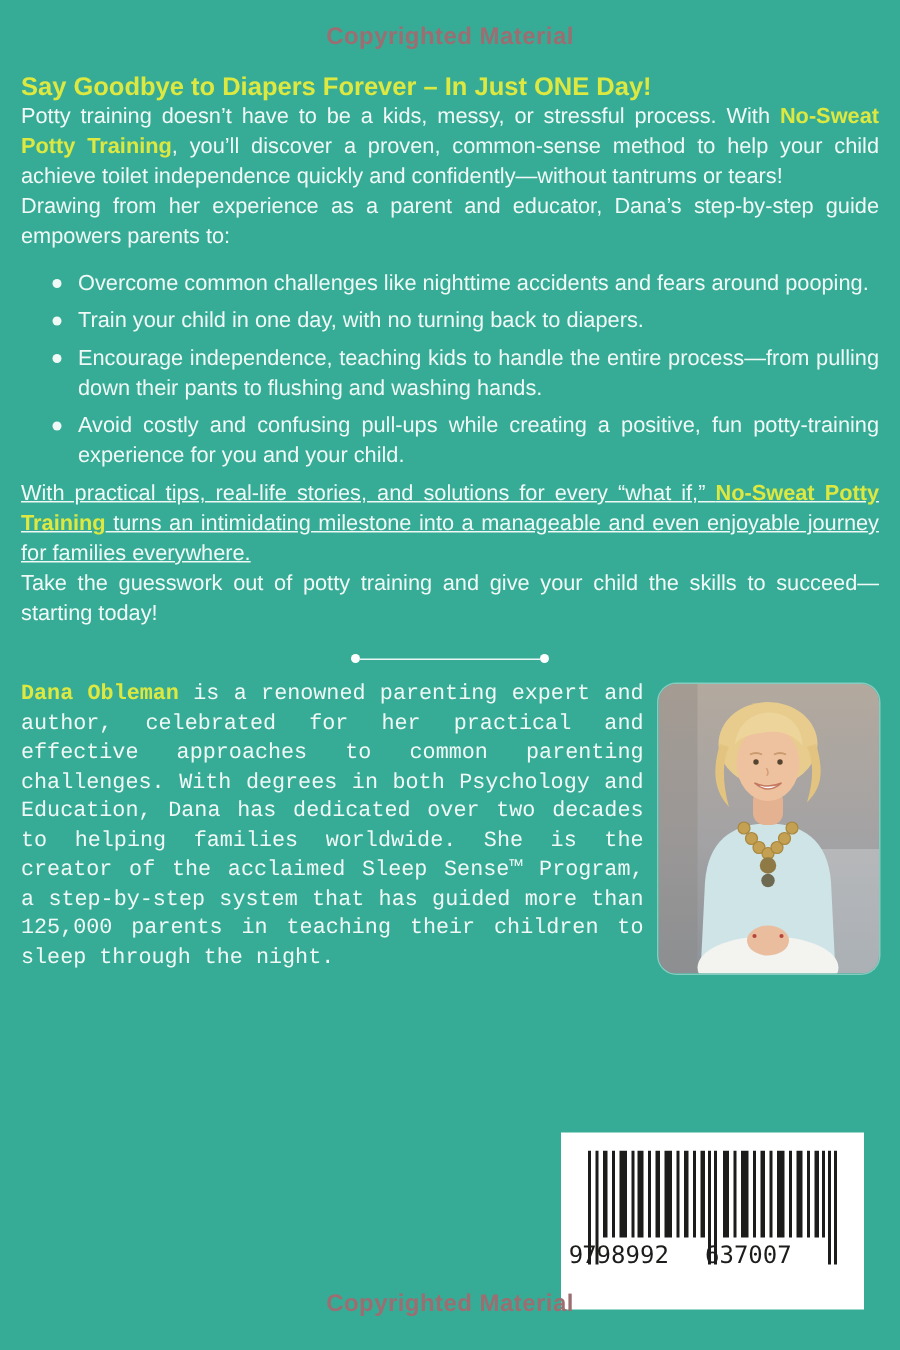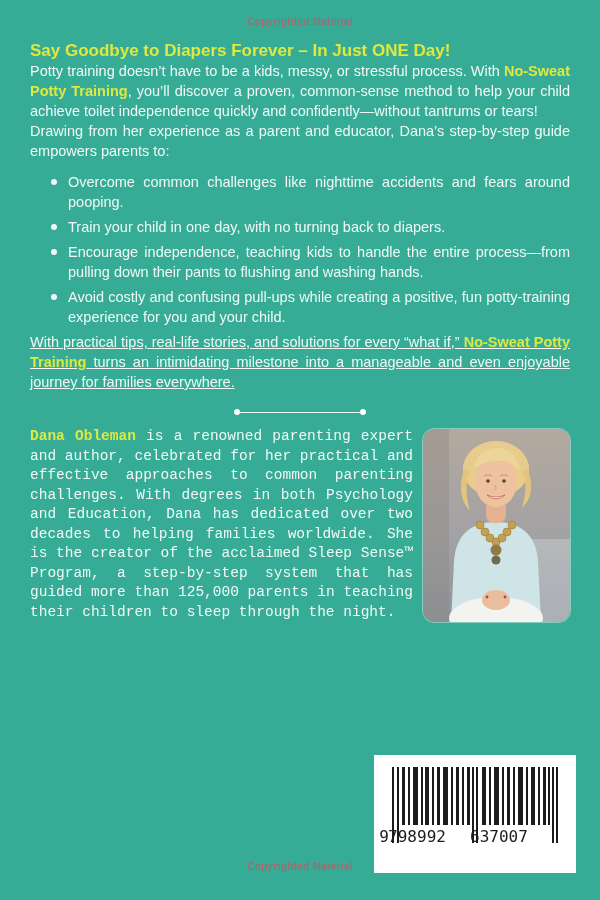--- a/index.html
+++ b/index.html
@@ -2,27 +2,27 @@
 <html><head>
 <meta charset="utf-8">
 <style>
   html,body { margin:0; padding:0; background:#444; }
   .page {
     position:relative; width:600px; height:900px; margin:0 auto;
     background:#36ac97; overflow:hidden;
     font-family:"Liberation Sans", sans-serif;
   }
   .copyright {
-    color:#9c6e72; font-size:10px; font-weight:bold;
+    color:#9c6e72; font-size:16px; font-weight:bold;
     text-align:center; letter-spacing:.3px;
   }
   .copyright.top { padding-top:16px; }
   .copyright.bottom { position:absolute; top:861px; left:0; width:100%; }
 
-  .content { padding:0 30px; }
+  .content { padding:0 14px; }
 
   .headline {
     margin:13px 0 0; font-size:17px; line-height:21px;
     color:#dde840; font-weight:bold;
   }
 
   .content p {
     color:#f0f9f5; font-size:14.5px; line-height:20px;
     text-align:justify; margin:0;
   }
@@ -87,20 +87,21 @@
 
     <ul class="benefits">
       <li>Overcome common challenges like nighttime accidents and fears around pooping.</li>
       <li>Train your child in one day, with no turning back to diapers.</li>
       <li>Encourage independence, teaching kids to handle the entire process—from pulling down their pants to flushing and washing hands.</li>
       <li>Avoid costly and confusing pull-ups while creating a positive, fun potty-training experience for you and your child.</li>
     </ul>
 
     <p class="p-benefits"><span>With practical tips, real-life stories, and solutions for every “what if,” </span><span class="hl">No-Sweat Potty Training</span><span> turns an intimidating milestone into a manageable and even enjoyable journey for families everywhere.</span></p>
 
+    <p class="p-cta">Take the guesswork out of potty training and give your child the skills to succeed—starting today!</p>
 
     <div class="divider">
       <span class="dot"></span>
       <span class="line"></span>
       <span class="dot"></span>
     </div>
 
     <div class="bio">
       <div class="photo">
         <svg viewBox="0 0 147 193">

